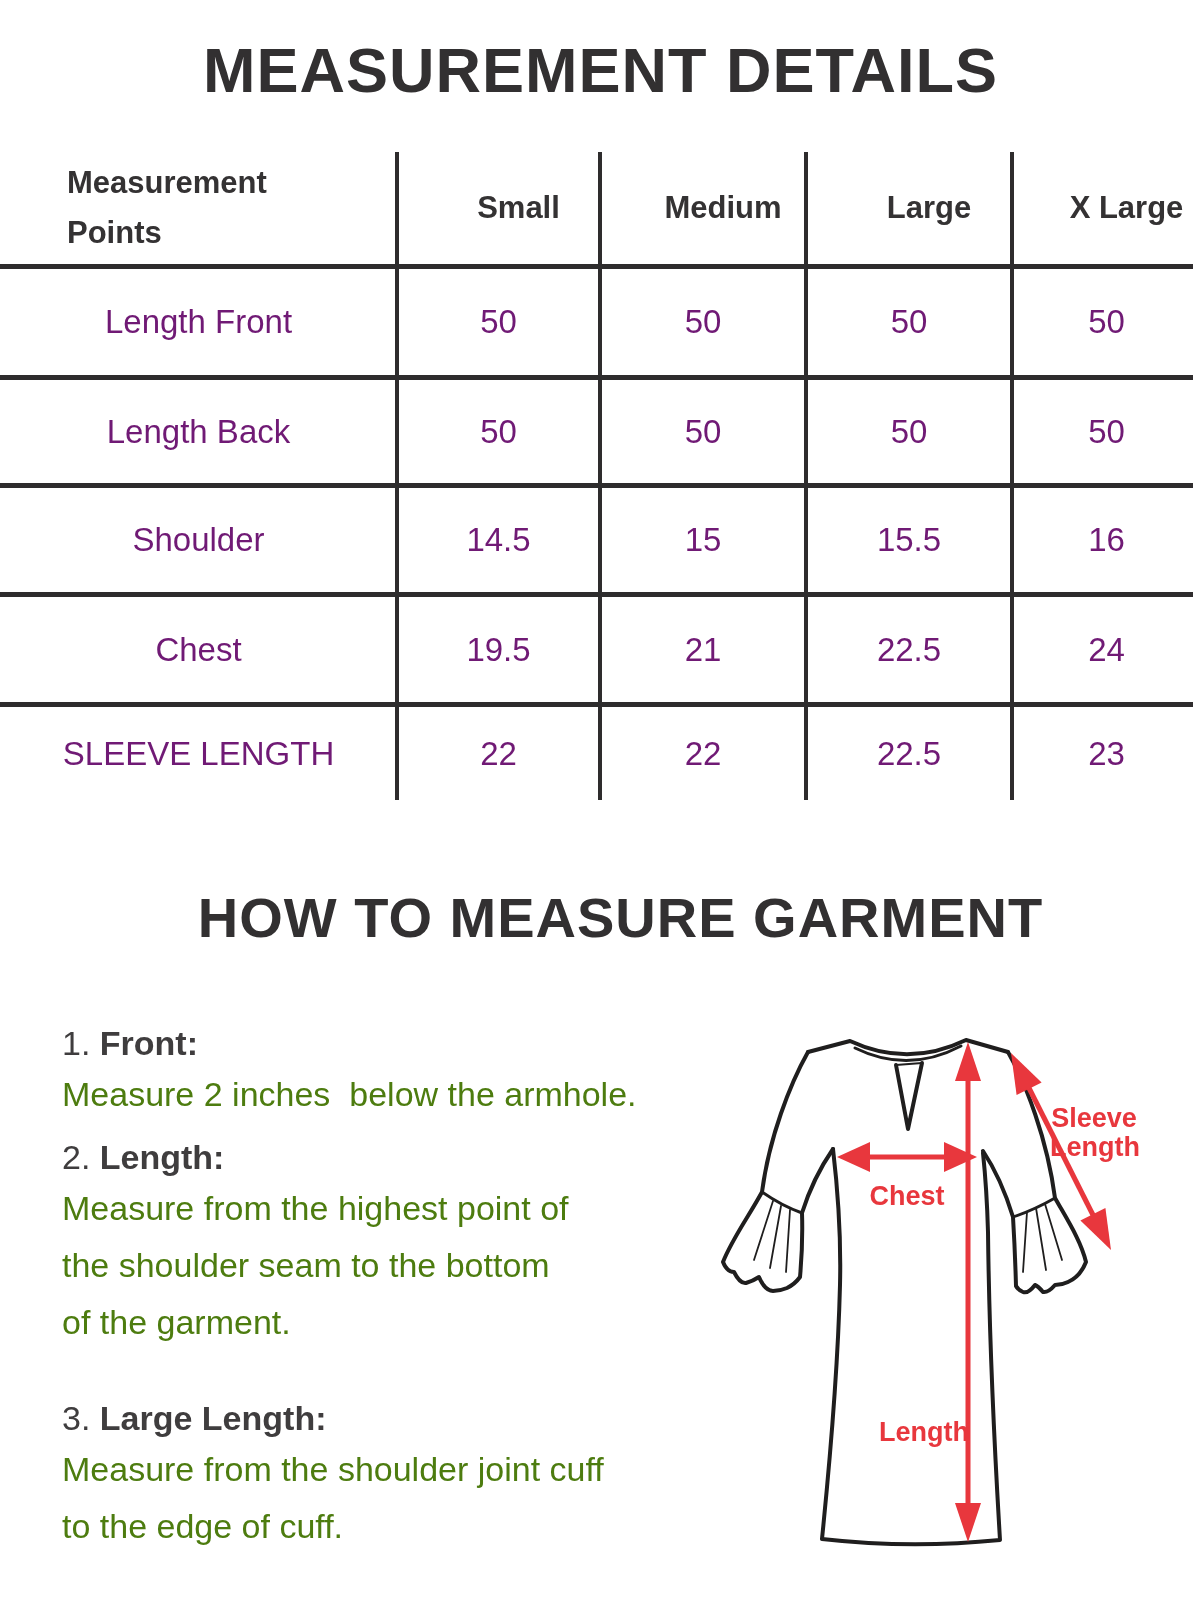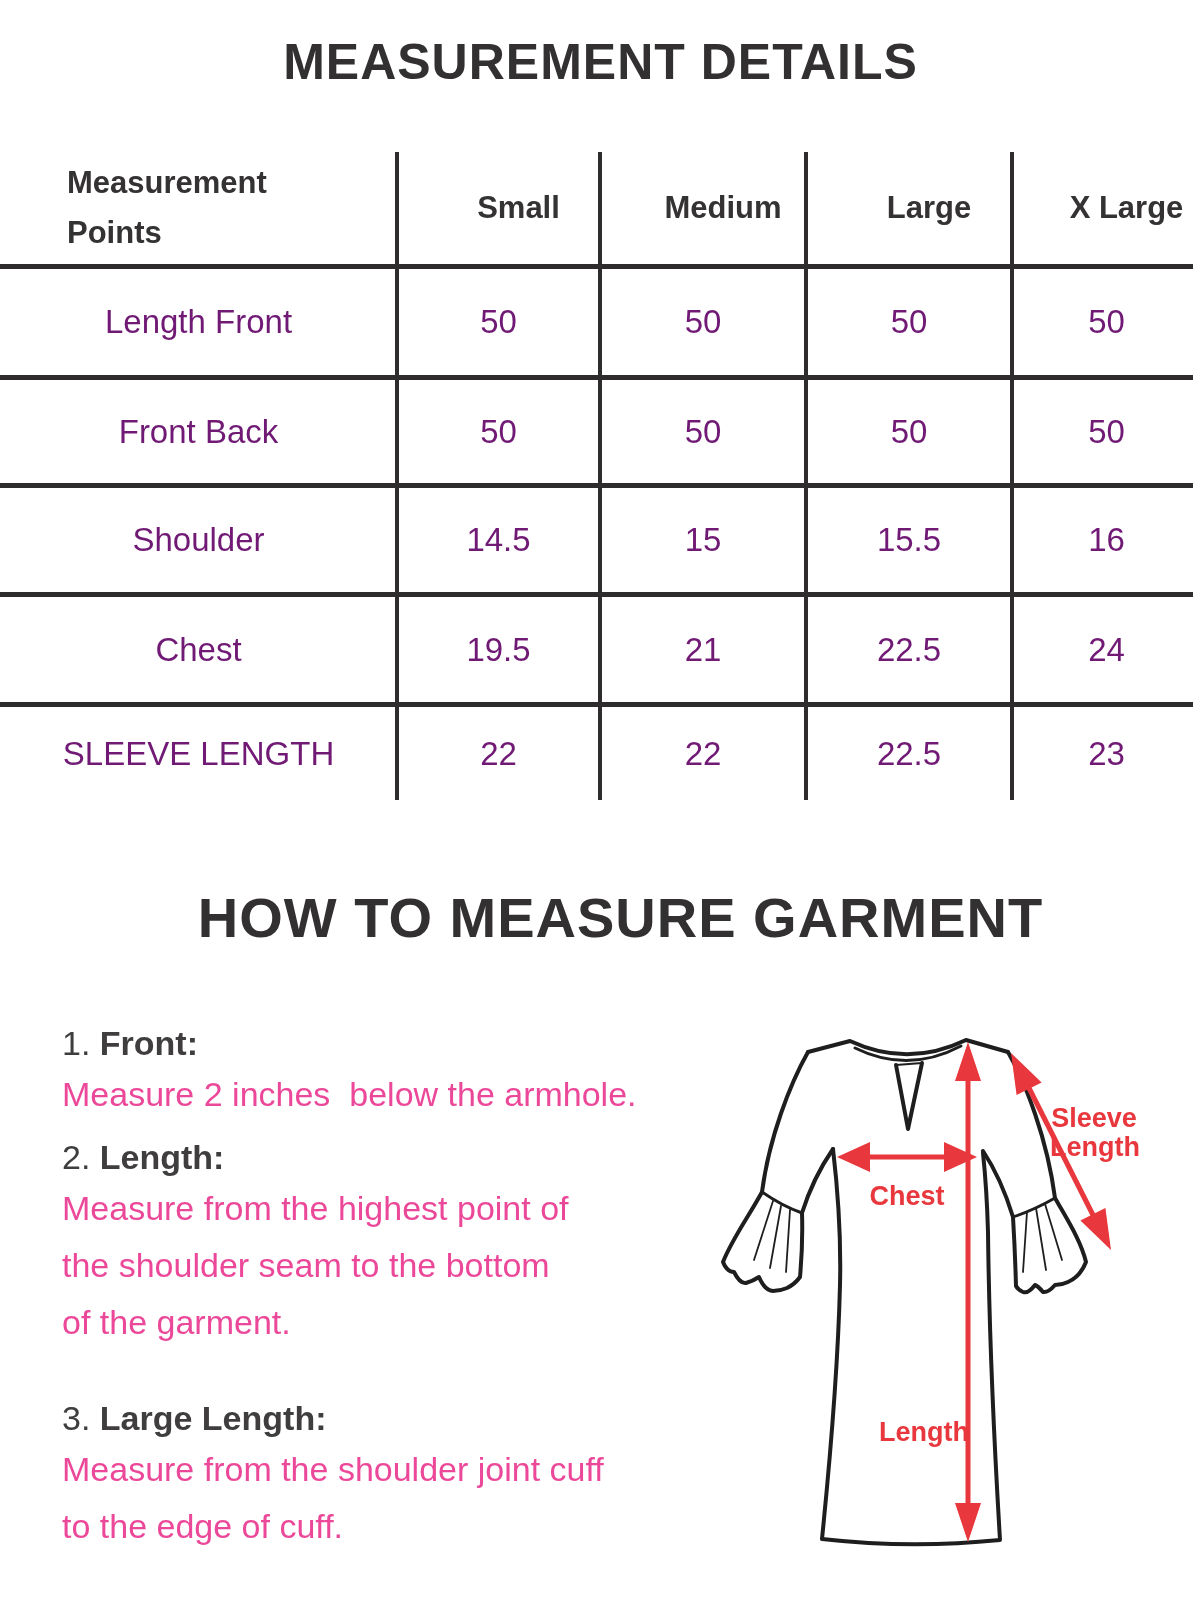--- a/index.html
+++ b/index.html
@@ -2,21 +2,21 @@
 <html><head>
 <meta charset="utf-8">
 <style>
   html,body{margin:0;padding:0;}
   body{
     width:1201px;height:1601px;background:#ffffff;position:relative;overflow:hidden;
     font-family:"Liberation Sans",sans-serif;color:#3c3a3b;
   }
   .main-title{
     position:absolute;top:34px;left:0;width:1201px;text-align:center;margin:0;
-    font-size:50px;font-weight:800;letter-spacing:1px;color:#323031;line-height:1.15;
+    font-size:63px;font-weight:800;letter-spacing:1px;color:#323031;line-height:1.15;
   }
   .how-title{
     position:absolute;top:884px;left:0;width:1201px;text-align:center;margin:0;
     font-size:56px;font-weight:800;letter-spacing:1px;color:#323031;line-height:1.2;padding-left:20px;
   }
   
   .size-table{position:absolute;top:152px;left:0;width:1201px;height:648px;}
   .vline{position:absolute;top:0;width:4px;height:648px;background:#2e2c2d;}
   .v1{left:395px}.v2{left:598px}.v3{left:804px}.v4{left:1010px}
   .hline{position:absolute;left:0;width:1193px;height:5px;background:#2e2c2d;}
@@ -30,21 +30,21 @@
   .thead-row .c0{justify-content:flex-start;padding-left:47px;text-align:left;}
   .thead-row .c0 span{display:block;width:250px;line-height:1.6;}
   .r0{top:117px;height:106px}.r1{top:228px;height:103px}.r2{top:336px;height:104px}
   .r3{top:445px;height:105px}.r4{top:555px;height:93px}
   
   .inst-block{position:absolute;left:62px;width:660px;}
   .inst-1{top:1020px}.inst-2{top:1134px}.inst-3{top:1395px}
   .inst-head{font-size:34px;line-height:46px;color:#3f3d3e;white-space:pre;}
   .inst-head .num{font-weight:400;}
   .inst-head .ttl{font-weight:700;}
-  .inst-line{font-size:34px;line-height:57px;color:#ec4899;white-space:pre;}
+  .inst-line{font-size:34px;line-height:57px;color:#4d7c0f;white-space:pre;}
   
   .garment-diagram{position:absolute;left:700px;top:1020px;width:480px;height:575px;}
   .garment-diagram text{font-family:"Liberation Sans",sans-serif;font-weight:700;font-size:27px;}
 </style>
 </head>
 <body>
 
 <h1 class="main-title">MEASUREMENT DETAILS</h1>
 
 <div class="size-table">
@@ -69,21 +69,21 @@
   </div>
 
   <div class="trow r0">
     <div class="cell c0">Length Front</div>
     <div class="cell c1">50</div>
     <div class="cell c2">50</div>
     <div class="cell c3">50</div>
     <div class="cell c4">50</div>
   </div>
   <div class="trow r1">
-    <div class="cell c0">Front Back</div>
+    <div class="cell c0">Length Back</div>
     <div class="cell c1">50</div>
     <div class="cell c2">50</div>
     <div class="cell c3">50</div>
     <div class="cell c4">50</div>
   </div>
   <div class="trow r2">
     <div class="cell c0">Shoulder</div>
     <div class="cell c1">14.5</div>
     <div class="cell c2">15</div>
     <div class="cell c3">15.5</div>

